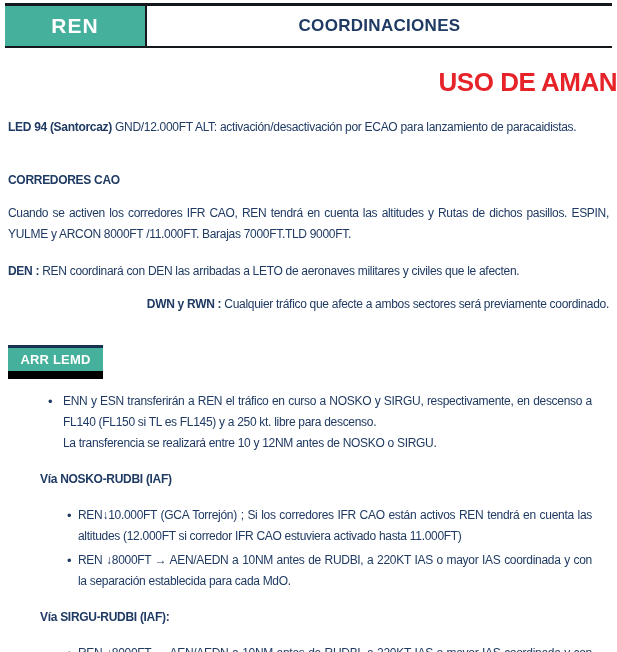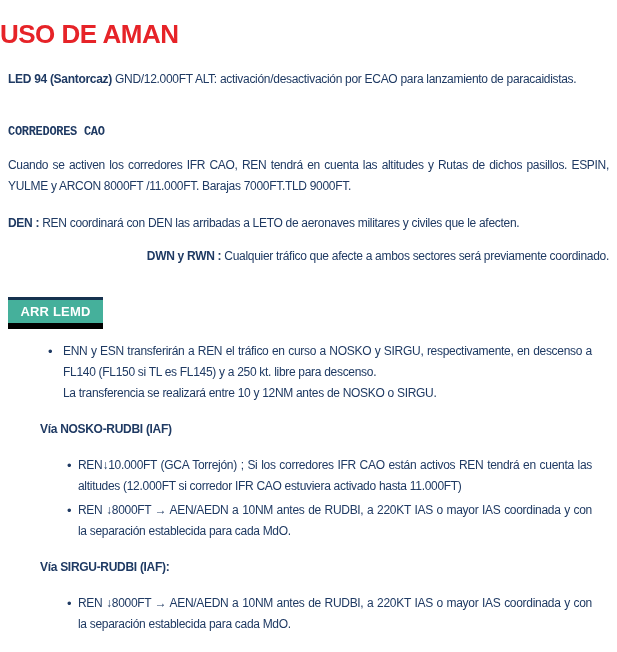--- a/index.html
+++ b/index.html
@@ -40,51 +40,51 @@
     align-items: center;
     justify-content: center;
     color: #1F3A63;
     font-weight: bold;
     font-size: 17px;
     letter-spacing: 0.3px;
   }
 
   
   .doc-title {
-    text-align: left;
+    text-align: right;
     color: #E62328;
     font-size: 26px;
     line-height: 29px;
     font-weight: bold;
     margin: 20px 0 0 0;
     letter-spacing: -0.5px;
   }
 
   
   .content { padding: 0 8px; }
   .para, .list-text, .via-heading {
     font-size: 12px;
     line-height: 21px;
     letter-spacing: -0.3px;
   }
   .justify { text-align: justify; }
   .bold-lead { font-weight: bold; }
 
   .led-para { margin-top: 20px; }
-  .section-heading { font-weight: bold; margin-top: 32px; font-family: Liberation Mono, monospace; }
+  .section-heading { font-weight: bold; margin-top: 32px; }
   .den-para { margin-top: 16px; }
   .dwn-para { margin-top: 2px; text-align: right; }
 
   
   .arr-badge {
     display: inline-block;
     margin-top: 18px;
     background: #45B09B;
     border-top: 3px solid #16324F;
-    border-bottom: 6px solid #000000;
+    border-bottom: 8px solid #000000;
     color: #ffffff;
     font-weight: bold;
     font-size: 13px;
     letter-spacing: 0.2px;
     padding: 4px 0;
     width: 95px;
     text-align: center;
   }
 
   
@@ -115,20 +115,24 @@
     left: 44px;
     top: 0;
     font-size: 13px;
   }
 </style>
 </head>
 <body>
 
 <div class="page">
 
+  <div class="doc-header">
+    <div class="header-code">REN</div>
+    <div class="header-title">COORDINACIONES</div>
+  </div>
 
   <h1 class="doc-title">USO DE AMAN</h1>
 
   <div class="content">
 
     <p class="para justify led-para"><span class="bold-lead">LED 94 (Santorcaz)</span><span> GND/12.000FT ALT: activación/desactivación por ECAO para lanzamiento de paracaidistas.</span></p>
 
     <p class="para section-heading">CORREDORES CAO</p>
     <p class="para justify" style="margin-top:0;">Cuando se activen los corredores IFR CAO, REN tendrá en cuenta las altitudes y Rutas de dichos pasillos. ESPIN, YULME y ARCON 8000FT /11.000FT.  Barajas 7000FT.TLD 9000FT.</p>
 

